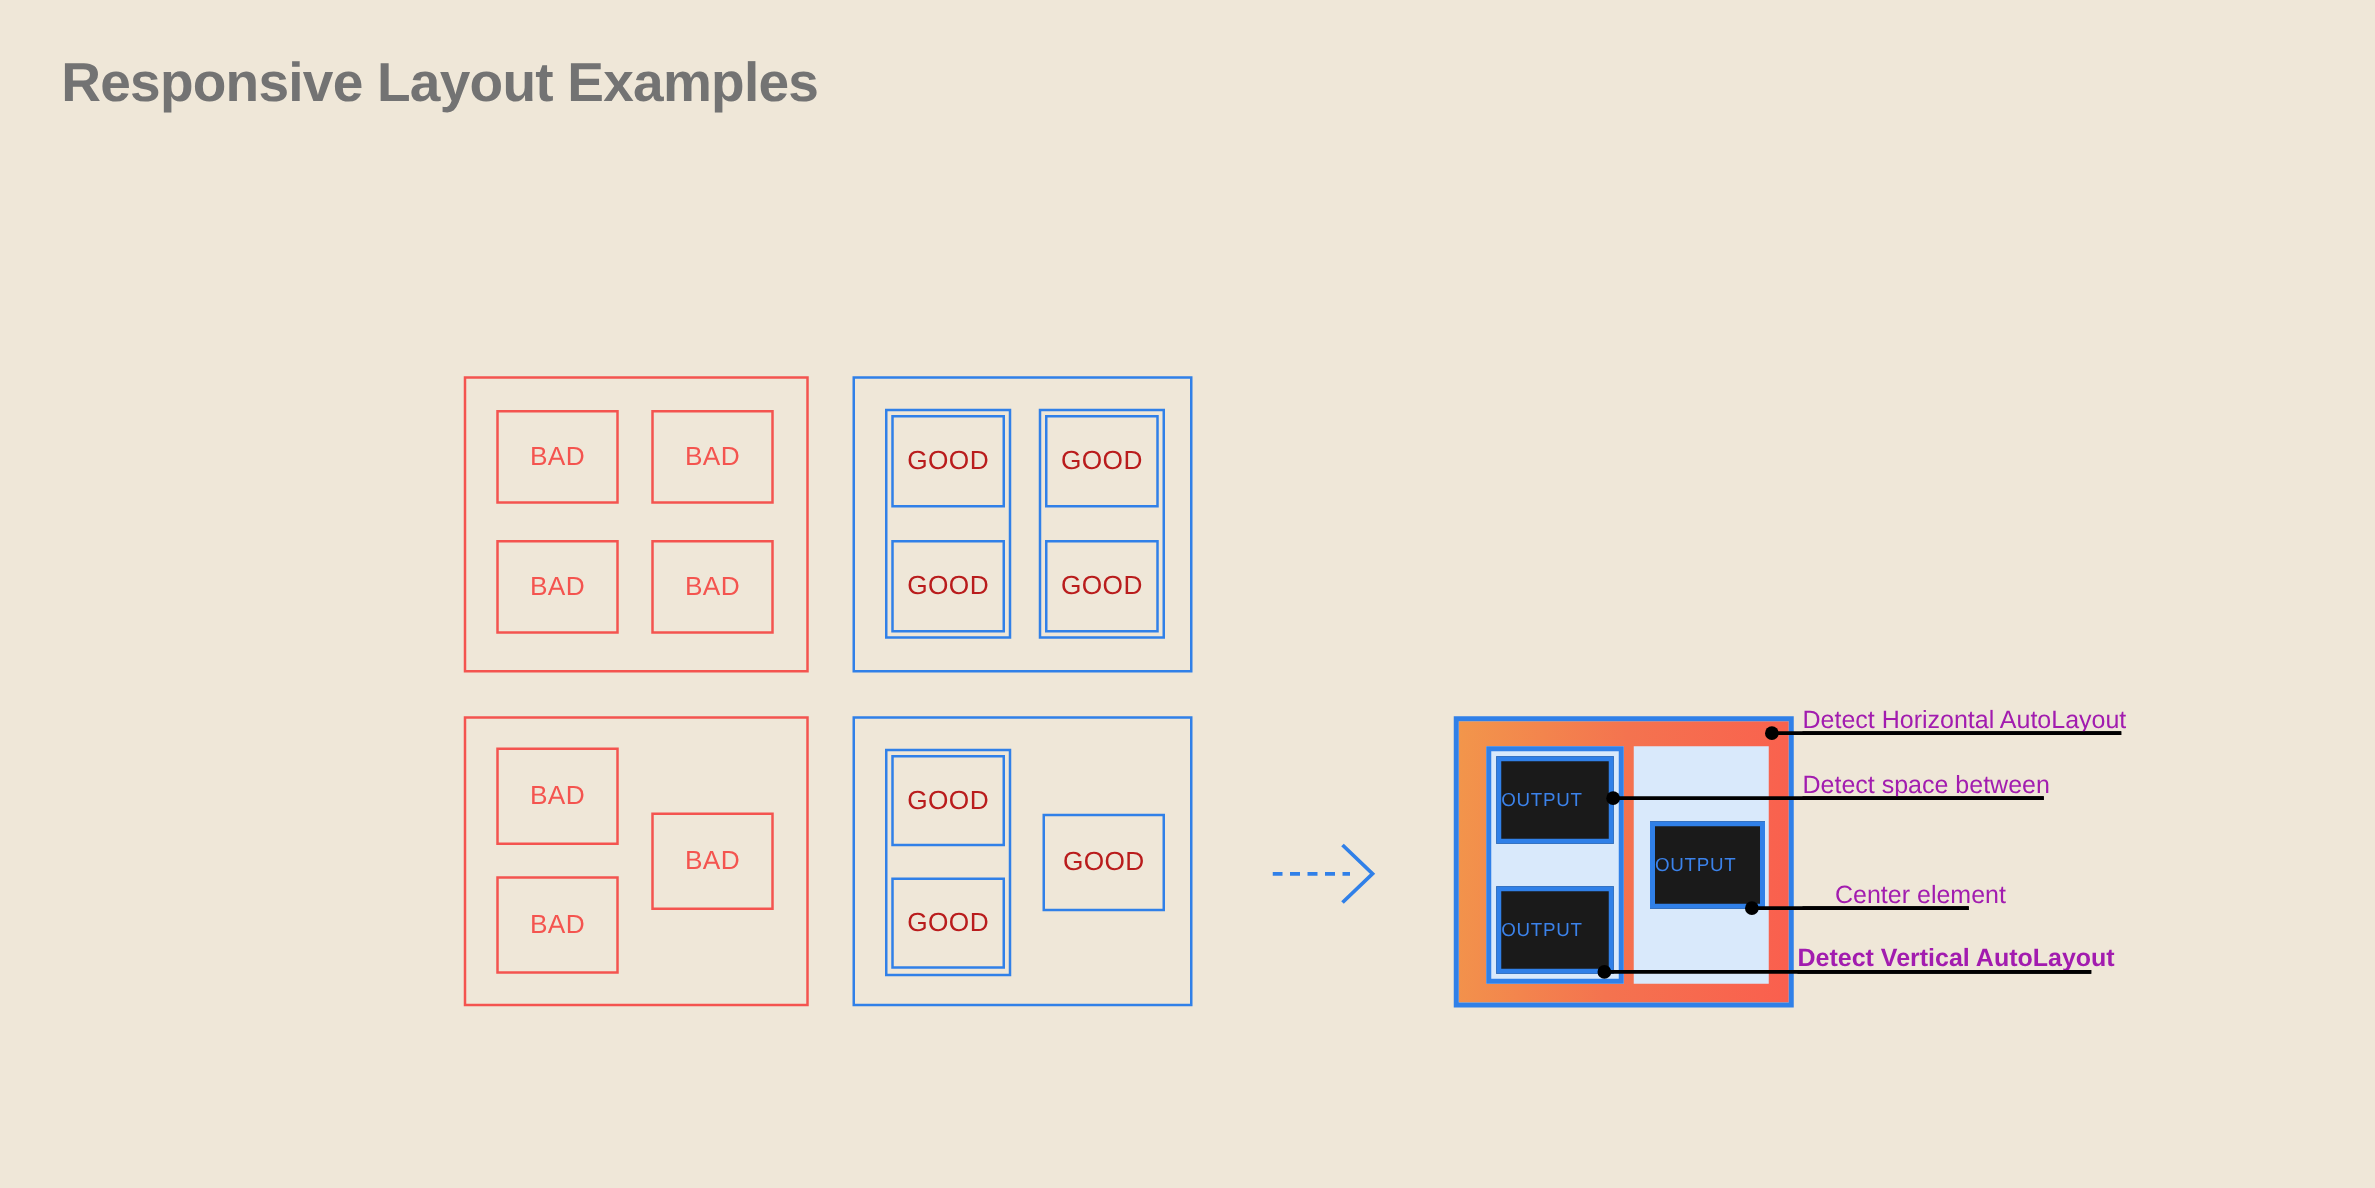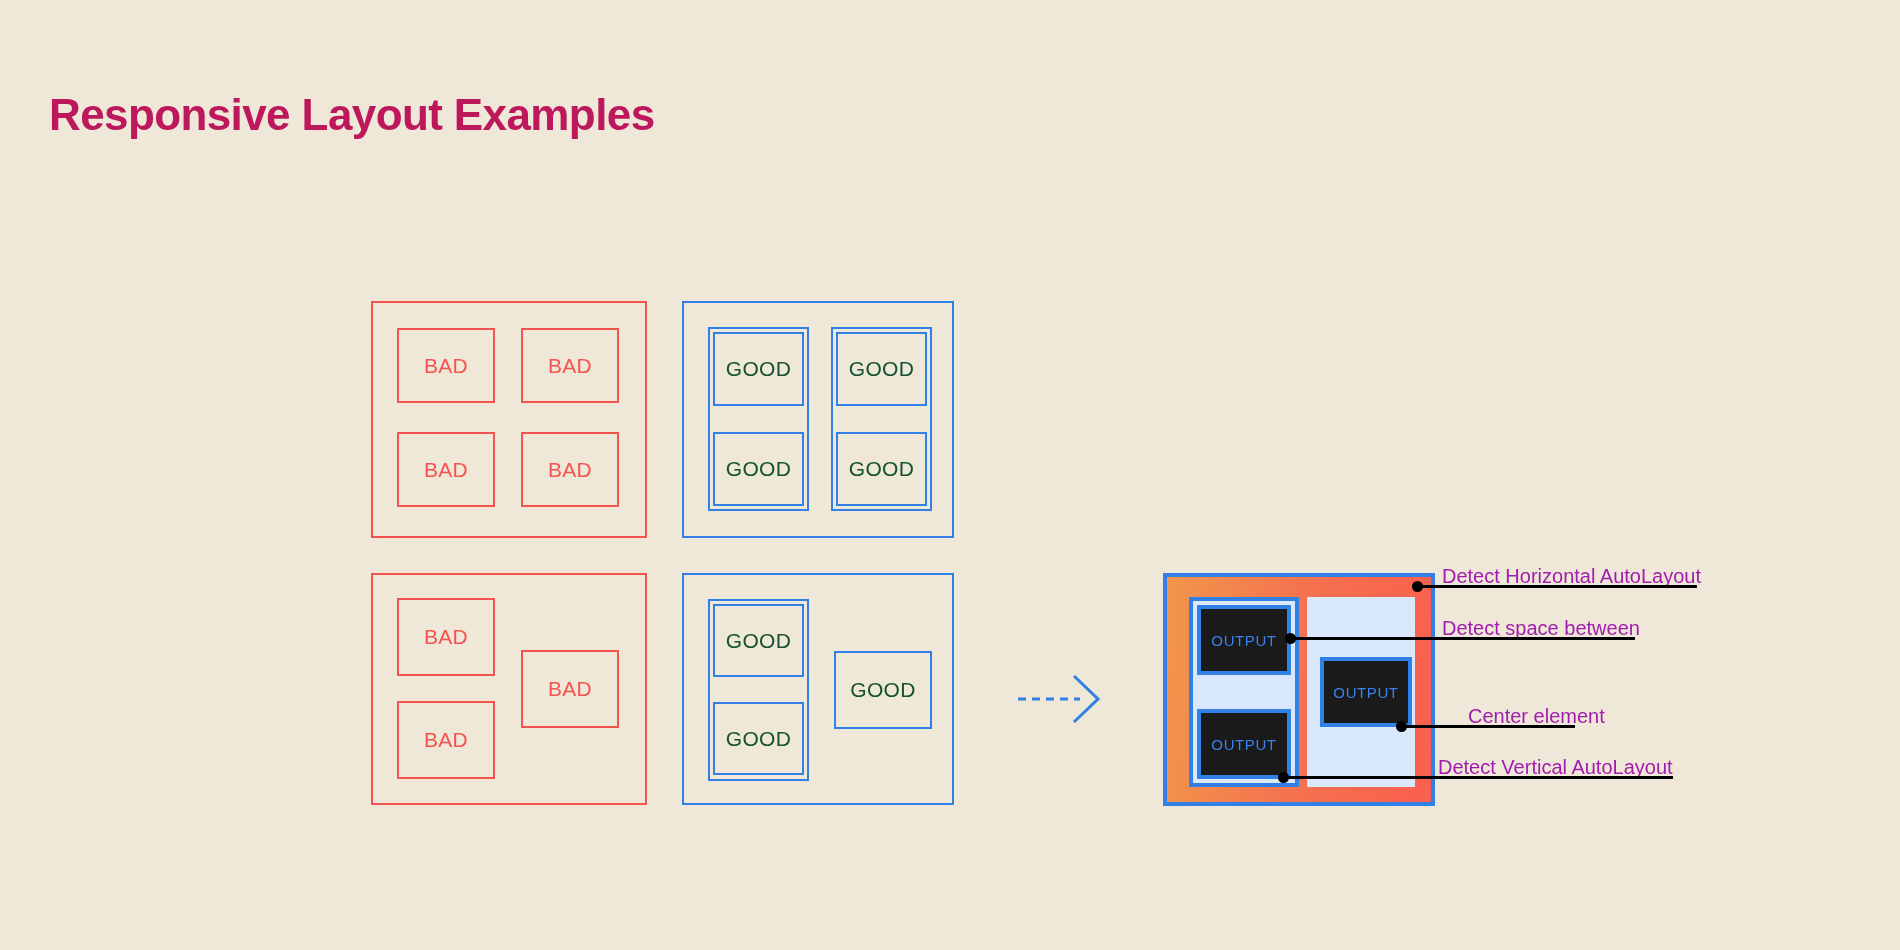--- a/index.html
+++ b/index.html
@@ -7,34 +7,34 @@
     width:1900px;height:950px;
     background:#EFE7D8;
     font-family:"Liberation Sans",sans-serif;
     overflow:hidden;position:relative;
   }
   .page{position:absolute;inset:0;}
 
   
   .title{
     position:absolute;left:49px;top:42px;
-    font-size:44px;font-weight:bold;color:#be185d;
-    letter-spacing:-0.6px;white-space:nowrap;margin-top:48px;
+    font-size:44px;font-weight:bold;color:#737373;
+    letter-spacing:-0.6px;white-space:nowrap;
   }
 
   
   .panel{position:absolute;box-sizing:border-box;padding-left:24px;}
   .panel.bad{border:2px solid #F4544F;}
   .panel.good{border:2px solid #3080E8;}
 
   .cell{position:absolute;box-sizing:border-box;
     display:flex;align-items:center;justify-content:center;
     font-size:21px;letter-spacing:.3px;}
   .cell.bad{border:2px solid #F4544F;color:#F4544F;}
-  .cell.good{border:2px solid #3080E8;color:#14532d;}
+  .cell.good{border:2px solid #3080E8;color:#b91c1c;}
 
   
   .groupframe{position:absolute;box-sizing:border-box;
     border:2px solid #3080E8;}
 
   
   .arrow{position:absolute;left:1018px;top:672px;width:90px;height:55px;}
 
   
   .result{
@@ -43,21 +43,21 @@
     background:linear-gradient(95deg,#F2964B 0%,#F4734F 48%,#FA5F4E 100%);
   }
   .col{position:absolute;background:#D9E9FB;}
   .col-left{left:22px;top:20px;width:110px;height:190px;}
   .col-right{left:140px;top:20px;width:108px;height:190px;}
 
   .grpborder{position:absolute;box-sizing:border-box;border:4px solid #3080E8;}
 
   .outbox{position:absolute;box-sizing:border-box;
     background:#1A1A1A;border:4px solid #3080E8;
-    display:flex;align-items:center;justify-content:center;
+    display:flex;align-items:center;justify-content:flex-start;
     color:#3B82EA;font-size:15px;letter-spacing:.6px;}
 
   
   .anno-label{position:absolute;font-size:20px;color:#a21caf;white-space:nowrap;}
   .anno-rule{position:absolute;height:3px;background:#000;}
   .leader{position:absolute;height:3px;background:#000;}
   .dot{position:absolute;width:11px;height:11px;border-radius:50%;background:#000;}
 
   
   .copy{position:absolute;left:1091px;top:310px;width:470px;
@@ -169,16 +169,16 @@
   <div class="anno-label" style="left:1442px;top:617px;">Detect space between</div>
   <div class="anno-rule" style="left:1442px;top:637px;width:193px;"></div>
 
   <div class="dot" style="left:1396px;top:721px;"></div>
   <div class="leader" style="left:1401px;top:725px;width:174px;"></div>
   <div class="anno-label" style="left:1468px;top:705px;">Center element</div>
   <div class="anno-rule" style="left:1442px;top:725px;width:133px;"></div>
 
   <div class="dot" style="left:1278px;top:772px;"></div>
   <div class="leader" style="left:1283px;top:776px;width:390px;"></div>
-  <div class="anno-label" style="left:1438px;top:756px;">Detect Vertical AutoLayout</div>
+  <div class="anno-label" style="left:1438px;top:756px;font-weight:bold;">Detect Vertical AutoLayout</div>
   <div class="anno-rule" style="left:1438px;top:776px;width:235px;"></div>
 
 </div>
 
 </body></html>

